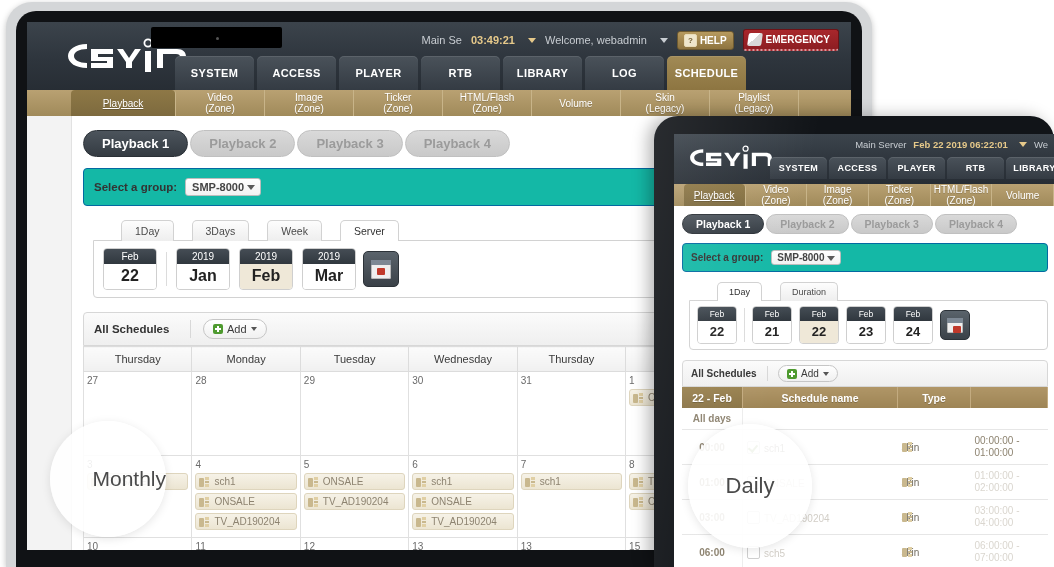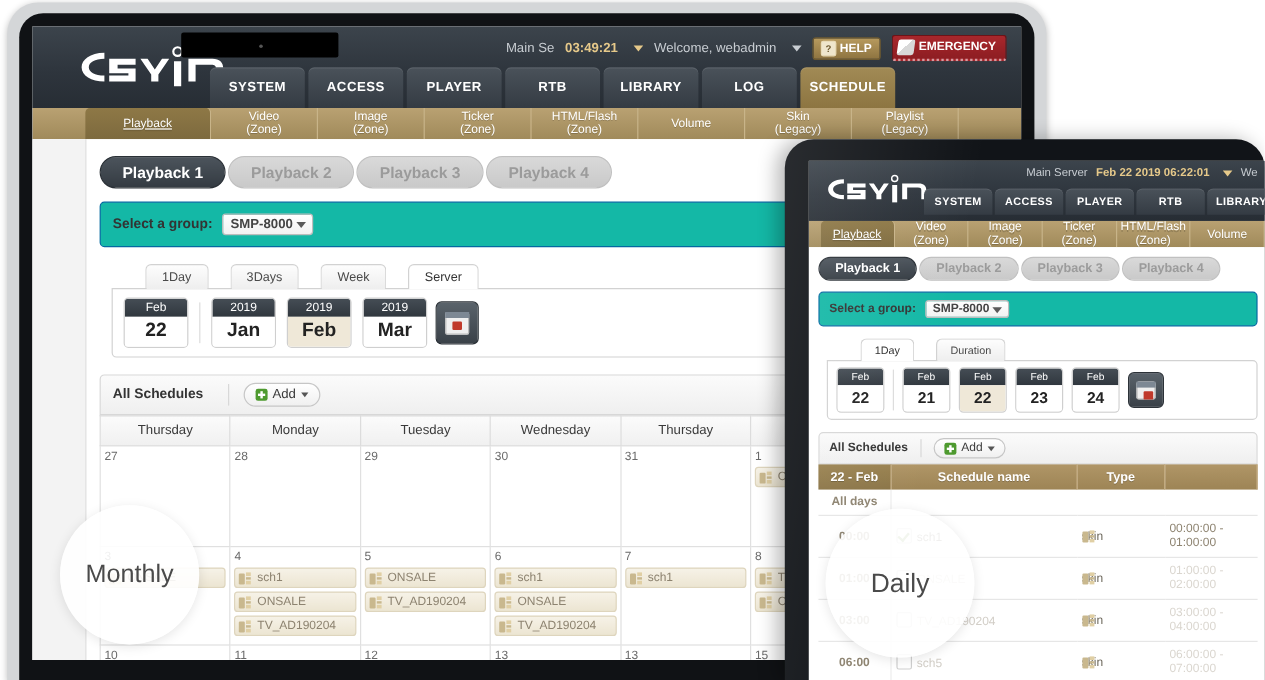--- a/index.html
+++ b/index.html
@@ -137,21 +137,21 @@
       border-width:0 2px 2px 0;transform:rotate(40deg);}
   .nm{color:#6f6a5e;}
   .nm.dim{color:#d2cec7;}
   .tm2{color:#9c937f;line-height:12px;}
   .tm2.dim{color:#dad6cf;}
 
   
   .mag{position:absolute;border-radius:50%;background:rgba(255,255,255,.90);
       box-shadow:0 2px 10px rgba(0,0,0,.10);display:flex;align-items:center;justify-content:center;
       color:#4a4a4a;font-weight:normal;}
-  #mag-monthly{left:50px;top:421px;width:116px;height:116px;font-size:21px;}
+  #mag-monthly{left:50px;top:421px;width:116px;height:116px;font-size:21px;justify-content:flex-end;}
   #mag-daily{left:688px;top:424px;width:124px;height:124px;font-size:22px;}
 </style>
 </head>
 <body>
 
 <div id="stage">
 
   <div id="laptop">
     <div id="laptop-outer"></div>
     <div id="laptop-inner"></div>

